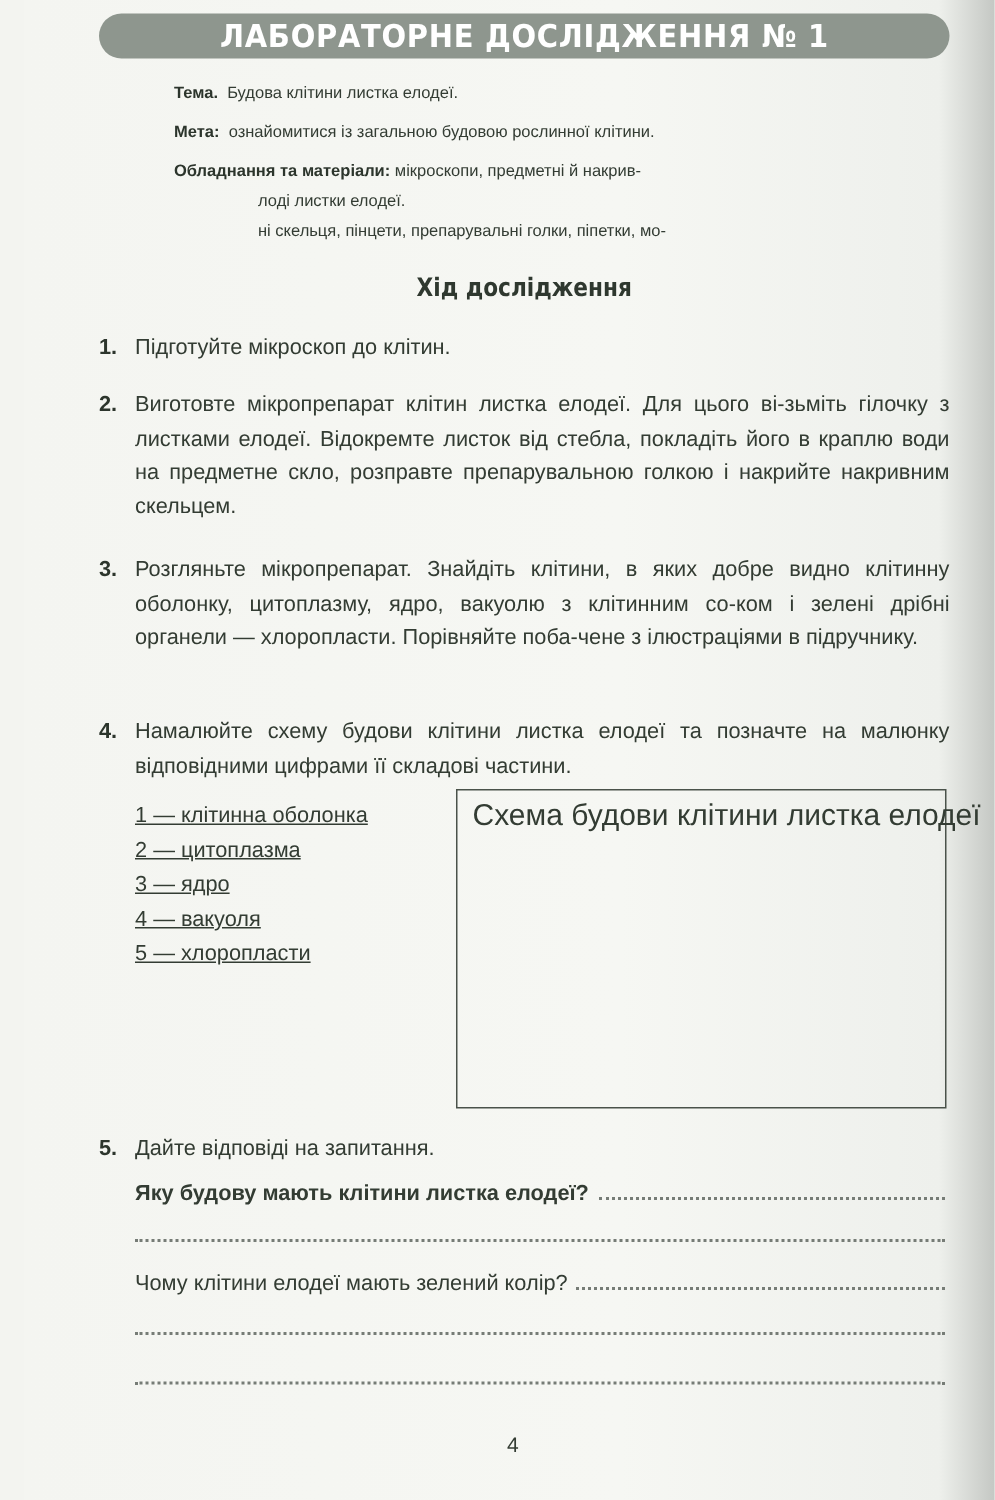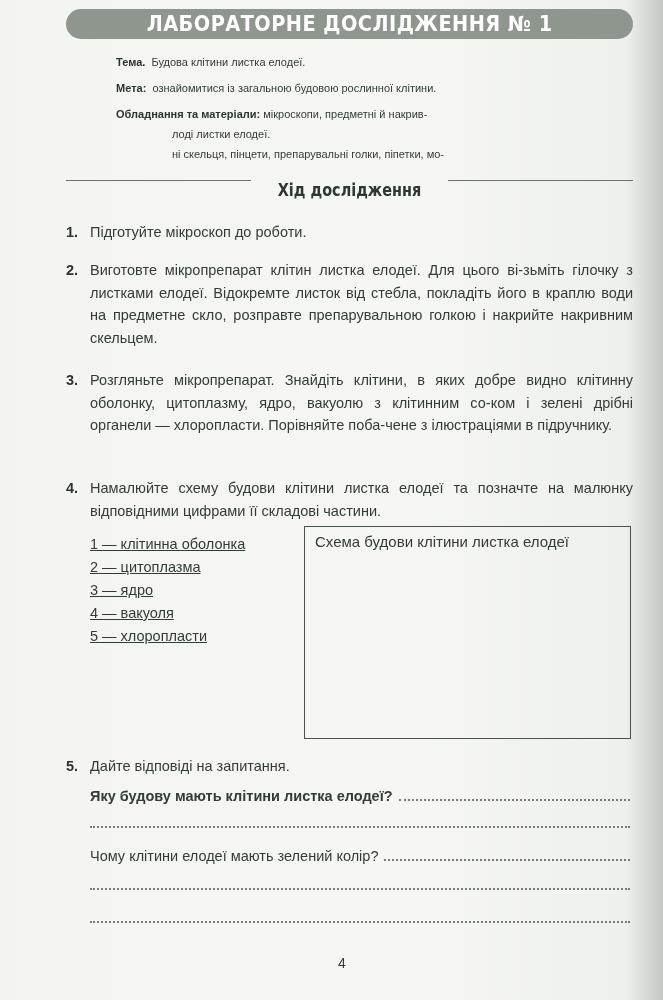--- a/index.html
+++ b/index.html
@@ -23,37 +23,37 @@
     .title-bar span {
       color: #ffffff; font-weight: bold; font-size: 21px; letter-spacing: 0.5px;
       font-family: "DejaVu Sans", sans-serif;
       transform: scaleX(0.92);
     }
     .meta { position: absolute; left: 100px; font-size: 11px; line-height: 20px; }
     .meta b { font-weight: bold; color: #2c352c; }
     .meta .cont { display: block; padding-left: 56px; }
     .section-head {
       position: absolute; left: 50px; top: 180px; width: 567px; height: 24px;
-      display: flex; 
+      display: flex; align-items: center; flex-direction: column;
     }
     .section-head .line { flex: 1; height: 1px; background: #6e746e; }
     .section-head .label {
       padding: 0 14px; font-weight: bold; font-size: 17px; color: #2f382f;
       font-family: "DejaVu Sans", sans-serif; transform: scaleX(0.85);
     }
     .step { position: absolute; left: 50px; width: 567px; font-size: 14.5px; line-height: 22.5px; text-align: justify; }
     .step .num { position: absolute; left: 0; top: 0; font-weight: bold; color: #2c352c; }
     .step .txt { display: block; margin-left: 24px; }
     .legend { position: absolute; left: 74px; top: 533px; font-size: 14.5px; line-height: 23px; text-decoration: underline; }
     .legend div { white-space: nowrap; }
     .schema-box {
       position: absolute; left: 288px; top: 526px; width: 325px; height: 211px;
       border: 1.5px solid #4a524a;
     }
-    .schema-box .cap { position: absolute; left: 10px; top: 6px; font-size: 15px; white-space: nowrap; }
+    .schema-box .cap { position: absolute; left: 10px; top: 6px; font-size: 20px; white-space: nowrap; }
     .q { position: absolute; left: 74px; width: 540px; font-size: 14.5px; line-height: 22px; display: flex; align-items: baseline; }
     .q .dots { flex: 1; border-bottom: 2px dotted #767c76; margin-left: 6px; height: 10px; }
     .dotline { position: absolute; left: 74px; width: 540px; height: 0; border-bottom: 2px dotted #767c76; }
     .page-num { position: absolute; left: 322px; top: 955px; font-size: 14px; }
   </style>
 </head>
 <body>
 
 <div class="page">
 
@@ -77,21 +77,21 @@
   </div>
 
   <div class="section-head">
     <div class="line"></div>
     <div class="label">Хід дослідження</div>
     <div class="line"></div>
   </div>
 
   <div class="step" style="top:221px;">
     <span class="num">1.</span>
-    <span class="txt">Підготуйте мікроскоп до роботи.</span>
+    <span class="txt">Підготуйте мікроскоп до клітин.</span>
   </div>
   <div class="step" style="top:259px;">
     <span class="num">2.</span>
     <span class="txt">Виготовте мікропрепарат клітин листка елодеї. Для цього ві-зьміть гілочку з листками елодеї. Відокремте листок від стебла, покладіть його в краплю води на предметне скло, розправте препарувальною голкою і накрийте накривним скельцем.</span>
   </div>
   <div class="step" style="top:369px;">
     <span class="num">3.</span>
     <span class="txt">Розгляньте мікропрепарат. Знайдіть клітини, в яких добре видно клітинну оболонку, цитоплазму, ядро, вакуолю з клітинним со-ком і зелені дрібні органели — хлоропласти. Порівняйте поба-чене з ілюстраціями в підручнику.</span>
   </div>
   <div class="step" style="top:477px;">

